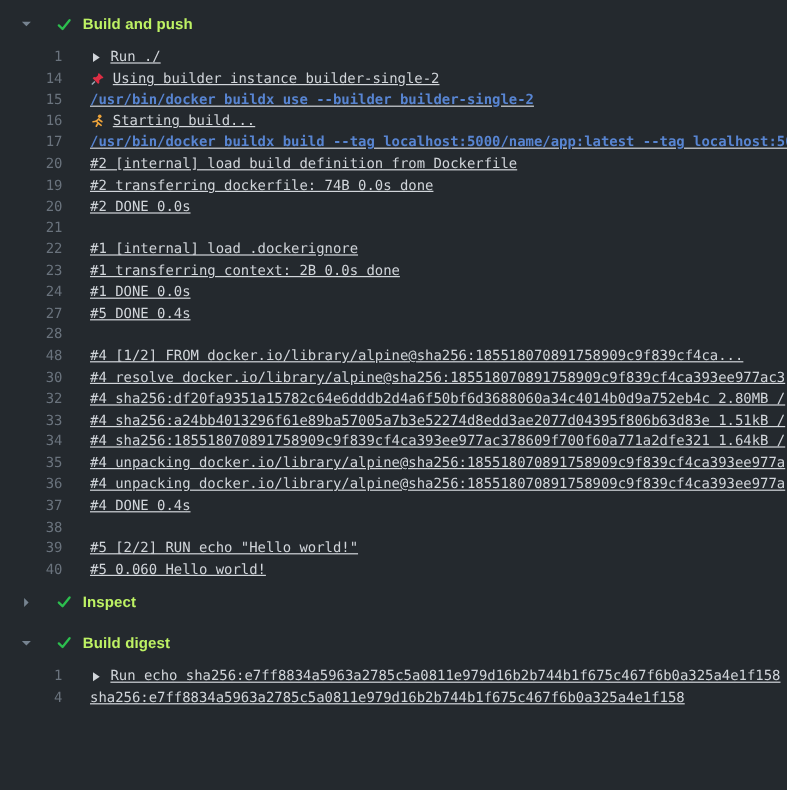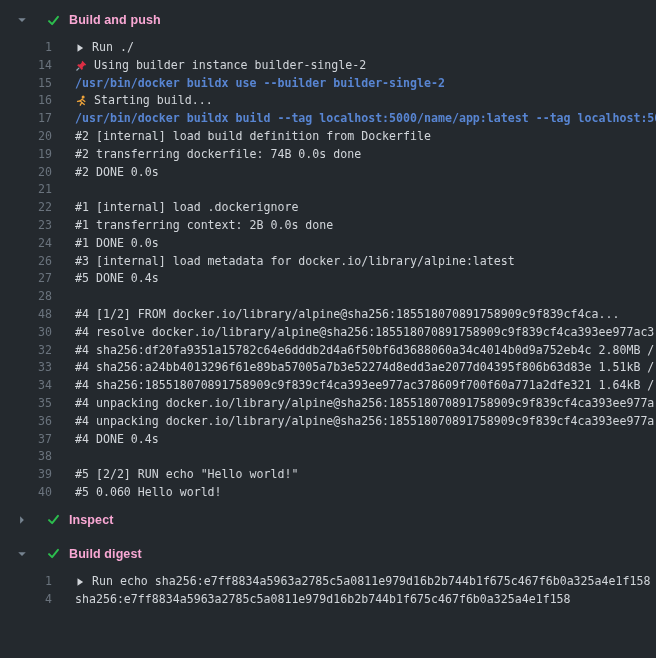--- a/index.html
+++ b/index.html
@@ -24,21 +24,21 @@
     flex: 0 0 10px;
   }
   .step-header .chk {
     width: 13px; height: 13px;
     margin-left: 20px;
     display: inline-flex; align-items: center; justify-content: center;
     flex: 0 0 13px;
   }
   .step-title {
     margin-left: 9px;
-    color: #f9a8d4;
+    color: #bef264;
     font-size: 12.5px;
     font-weight: 600;
     letter-spacing: 0.1px;
   }
   .step-1 { margin-top: 10px; }
   .step-2 { margin-top: 8px; }
   .step-3 { margin-top: 14px; }
 
   .log { margin-top: 9px; }
   .log-row {
@@ -57,20 +57,21 @@
     user-select: none;
   }
   .lc {
     padding-left: 23px;
     color: #d1d5da;
     overflow: hidden;
     white-space: pre;
     flex: 1 1 auto;
     display: flex;
     align-items: center;
+    text-decoration: underline;
   }
   .lc.command .txt { color: #5885d2; font-weight: 600; }
   .lc .icon {
     display: inline-flex;
     align-items: center;
     margin-right: 7px;
     flex: 0 0 auto;
   }
   .lc .txt { white-space: pre; }
 </style>
@@ -108,21 +109,20 @@
                   <path fill="none" stroke="#eda33b" stroke-width="1.8" stroke-linecap="round" d="M10.2 6.4l3 2.2M9 10l3.4 2.6M6.8 8L3.4 8.6"></path>
                 </svg></span><span class="txt">Starting build...</span></span></div>
           <div class="log-row"><span class="ln">17</span><span class="lc command"><span class="txt">/usr/bin/docker buildx build --tag localhost:5000/name/app:latest --tag localhost:50</span></span></div>
           <div class="log-row"><span class="ln">20</span><span class="lc"><span class="txt">#2 [internal] load build definition from Dockerfile</span></span></div>
           <div class="log-row"><span class="ln">19</span><span class="lc"><span class="txt">#2 transferring dockerfile: 74B 0.0s done</span></span></div>
           <div class="log-row"><span class="ln">20</span><span class="lc"><span class="txt">#2 DONE 0.0s</span></span></div>
           <div class="log-row"><span class="ln">21</span><span class="lc"><span class="txt"></span></span></div>
           <div class="log-row"><span class="ln">22</span><span class="lc"><span class="txt">#1 [internal] load .dockerignore</span></span></div>
           <div class="log-row"><span class="ln">23</span><span class="lc"><span class="txt">#1 transferring context: 2B 0.0s done</span></span></div>
           <div class="log-row"><span class="ln">24</span><span class="lc"><span class="txt">#1 DONE 0.0s</span></span></div>
-          <div class="log-row"><span class="ln">26</span><span class="lc"><span class="txt">#3 [internal] load metadata for docker.io/library/alpine:latest</span></span></div>
           <div class="log-row"><span class="ln">27</span><span class="lc"><span class="txt">#5 DONE 0.4s</span></span></div>
           <div class="log-row"><span class="ln">28</span><span class="lc"><span class="txt"></span></span></div>
           <div class="log-row"><span class="ln">48</span><span class="lc"><span class="txt">#4 [1/2] FROM docker.io/library/alpine@sha256:185518070891758909c9f839cf4ca...</span></span></div>
           <div class="log-row"><span class="ln">30</span><span class="lc"><span class="txt">#4 resolve docker.io/library/alpine@sha256:185518070891758909c9f839cf4ca393ee977ac3</span></span></div>
           <div class="log-row"><span class="ln">32</span><span class="lc"><span class="txt">#4 sha256:df20fa9351a15782c64e6dddb2d4a6f50bf6d3688060a34c4014b0d9a752eb4c 2.80MB /</span></span></div>
           <div class="log-row"><span class="ln">33</span><span class="lc"><span class="txt">#4 sha256:a24bb4013296f61e89ba57005a7b3e52274d8edd3ae2077d04395f806b63d83e 1.51kB /</span></span></div>
           <div class="log-row"><span class="ln">34</span><span class="lc"><span class="txt">#4 sha256:185518070891758909c9f839cf4ca393ee977ac378609f700f60a771a2dfe321 1.64kB /</span></span></div>
           <div class="log-row"><span class="ln">35</span><span class="lc"><span class="txt">#4 unpacking docker.io/library/alpine@sha256:185518070891758909c9f839cf4ca393ee977a</span></span></div>
           <div class="log-row"><span class="ln">36</span><span class="lc"><span class="txt">#4 unpacking docker.io/library/alpine@sha256:185518070891758909c9f839cf4ca393ee977a</span></span></div>
           <div class="log-row"><span class="ln">37</span><span class="lc"><span class="txt">#4 DONE 0.4s</span></span></div>

